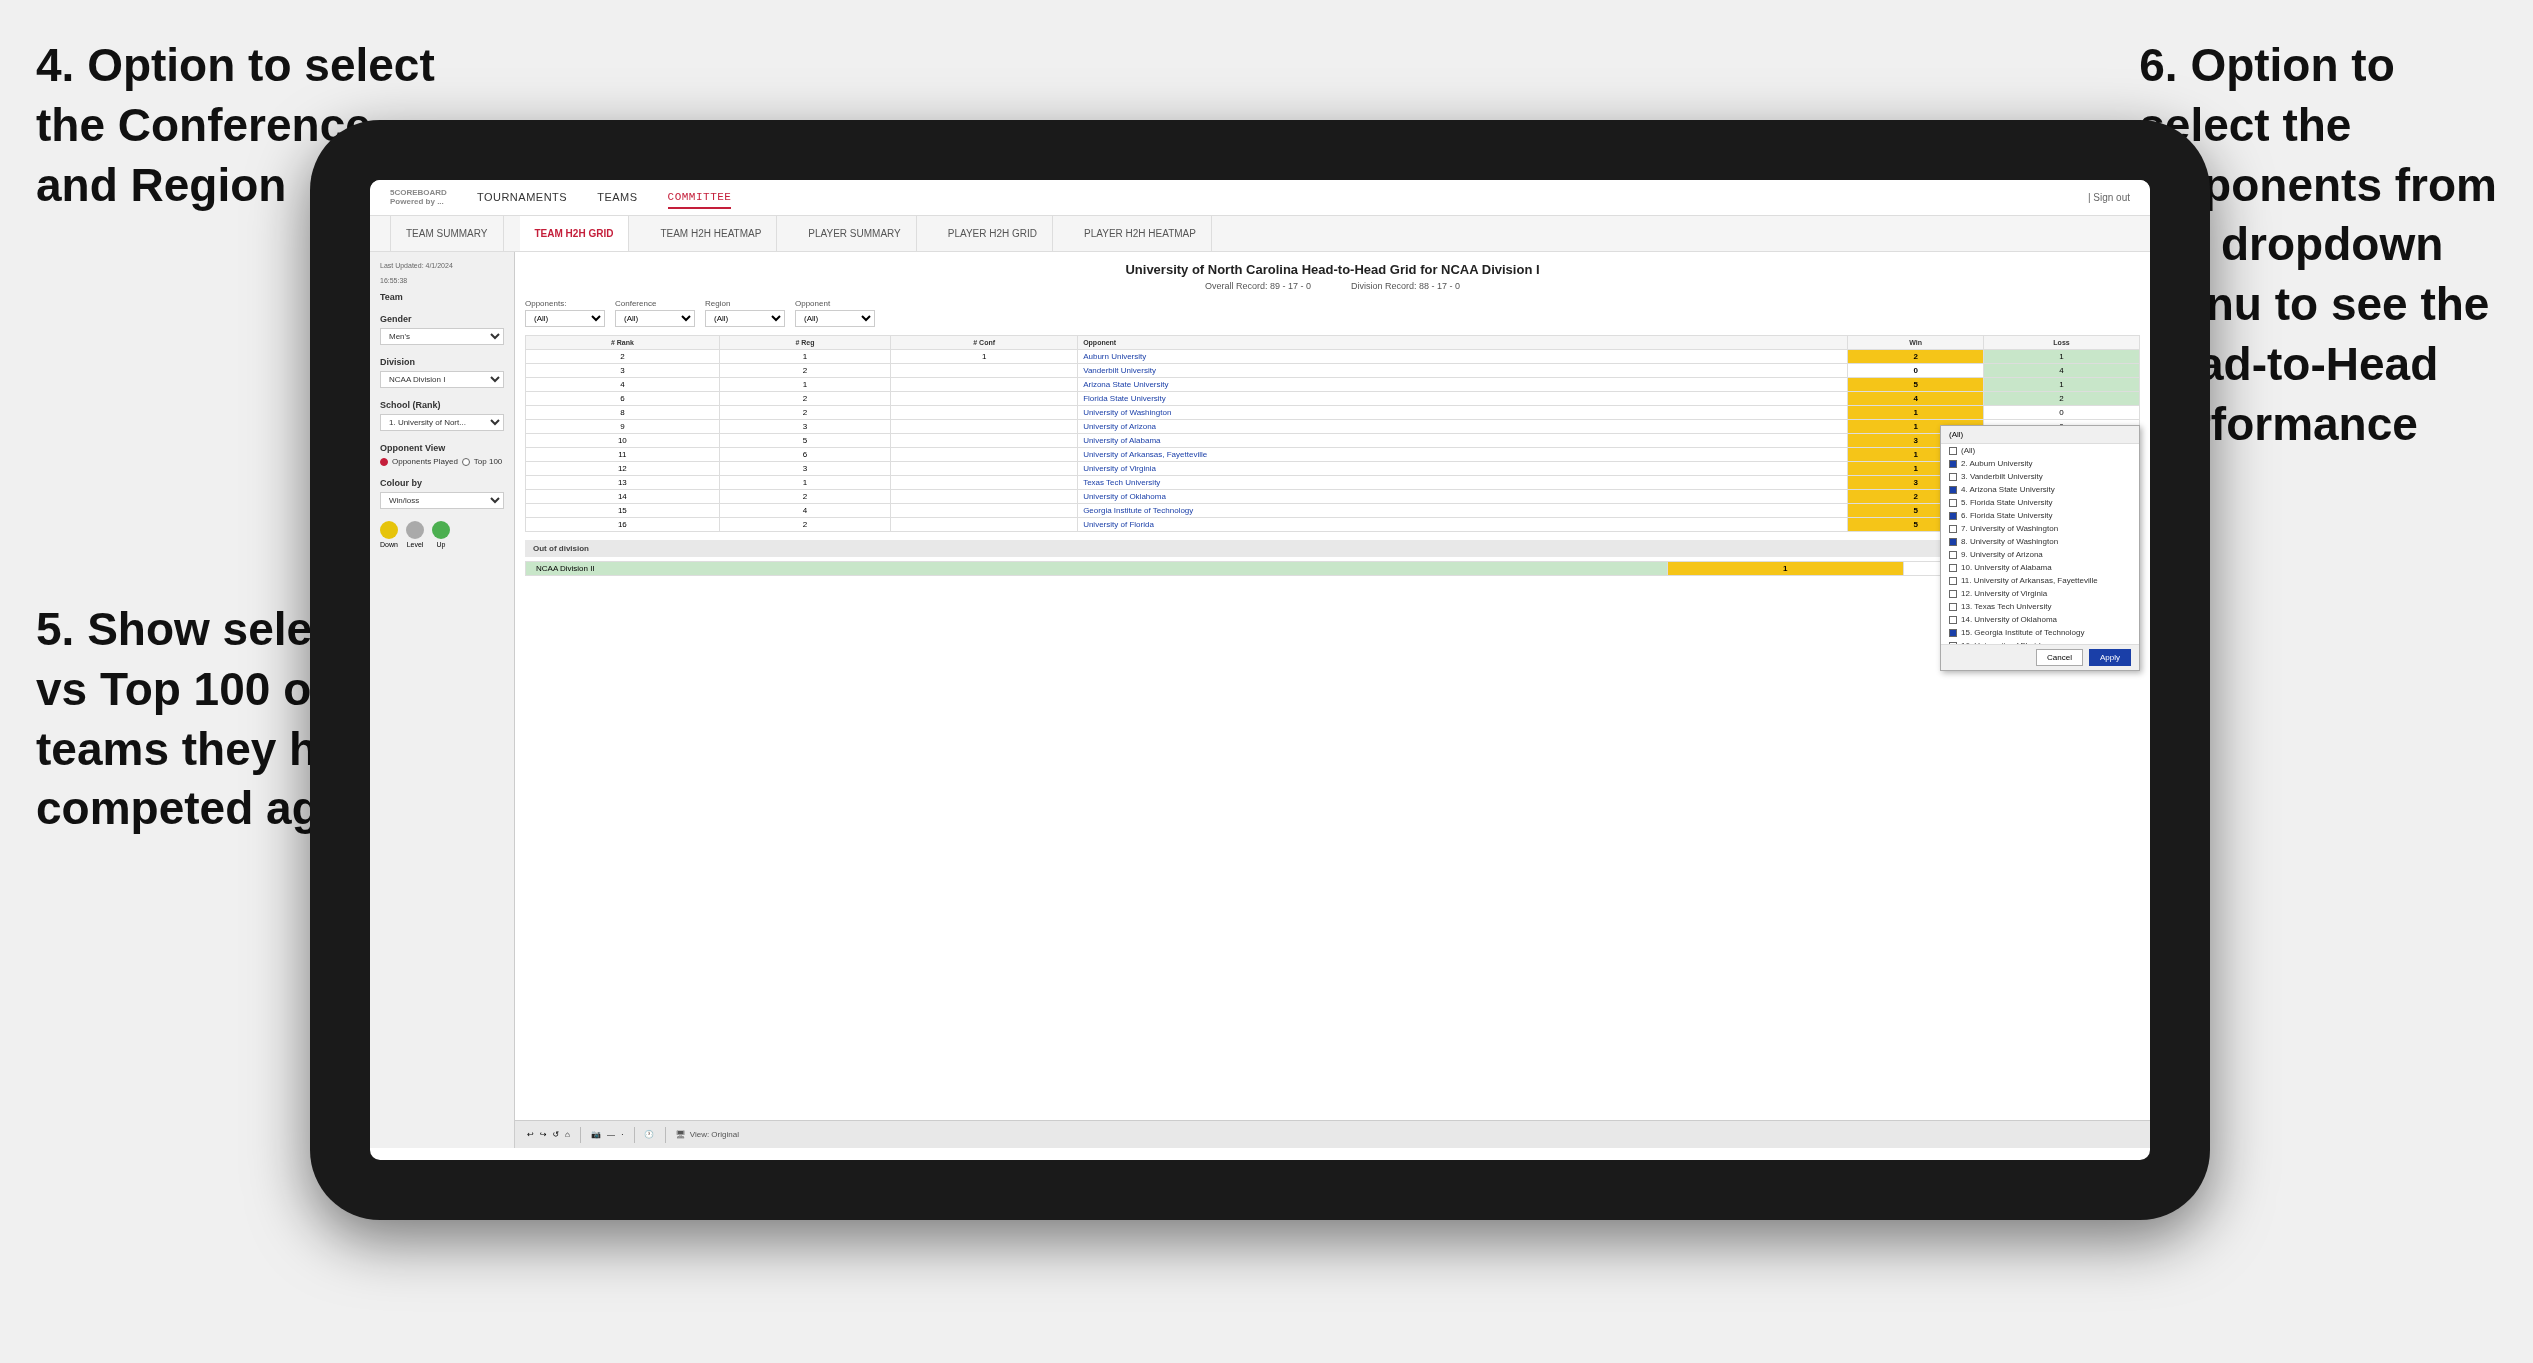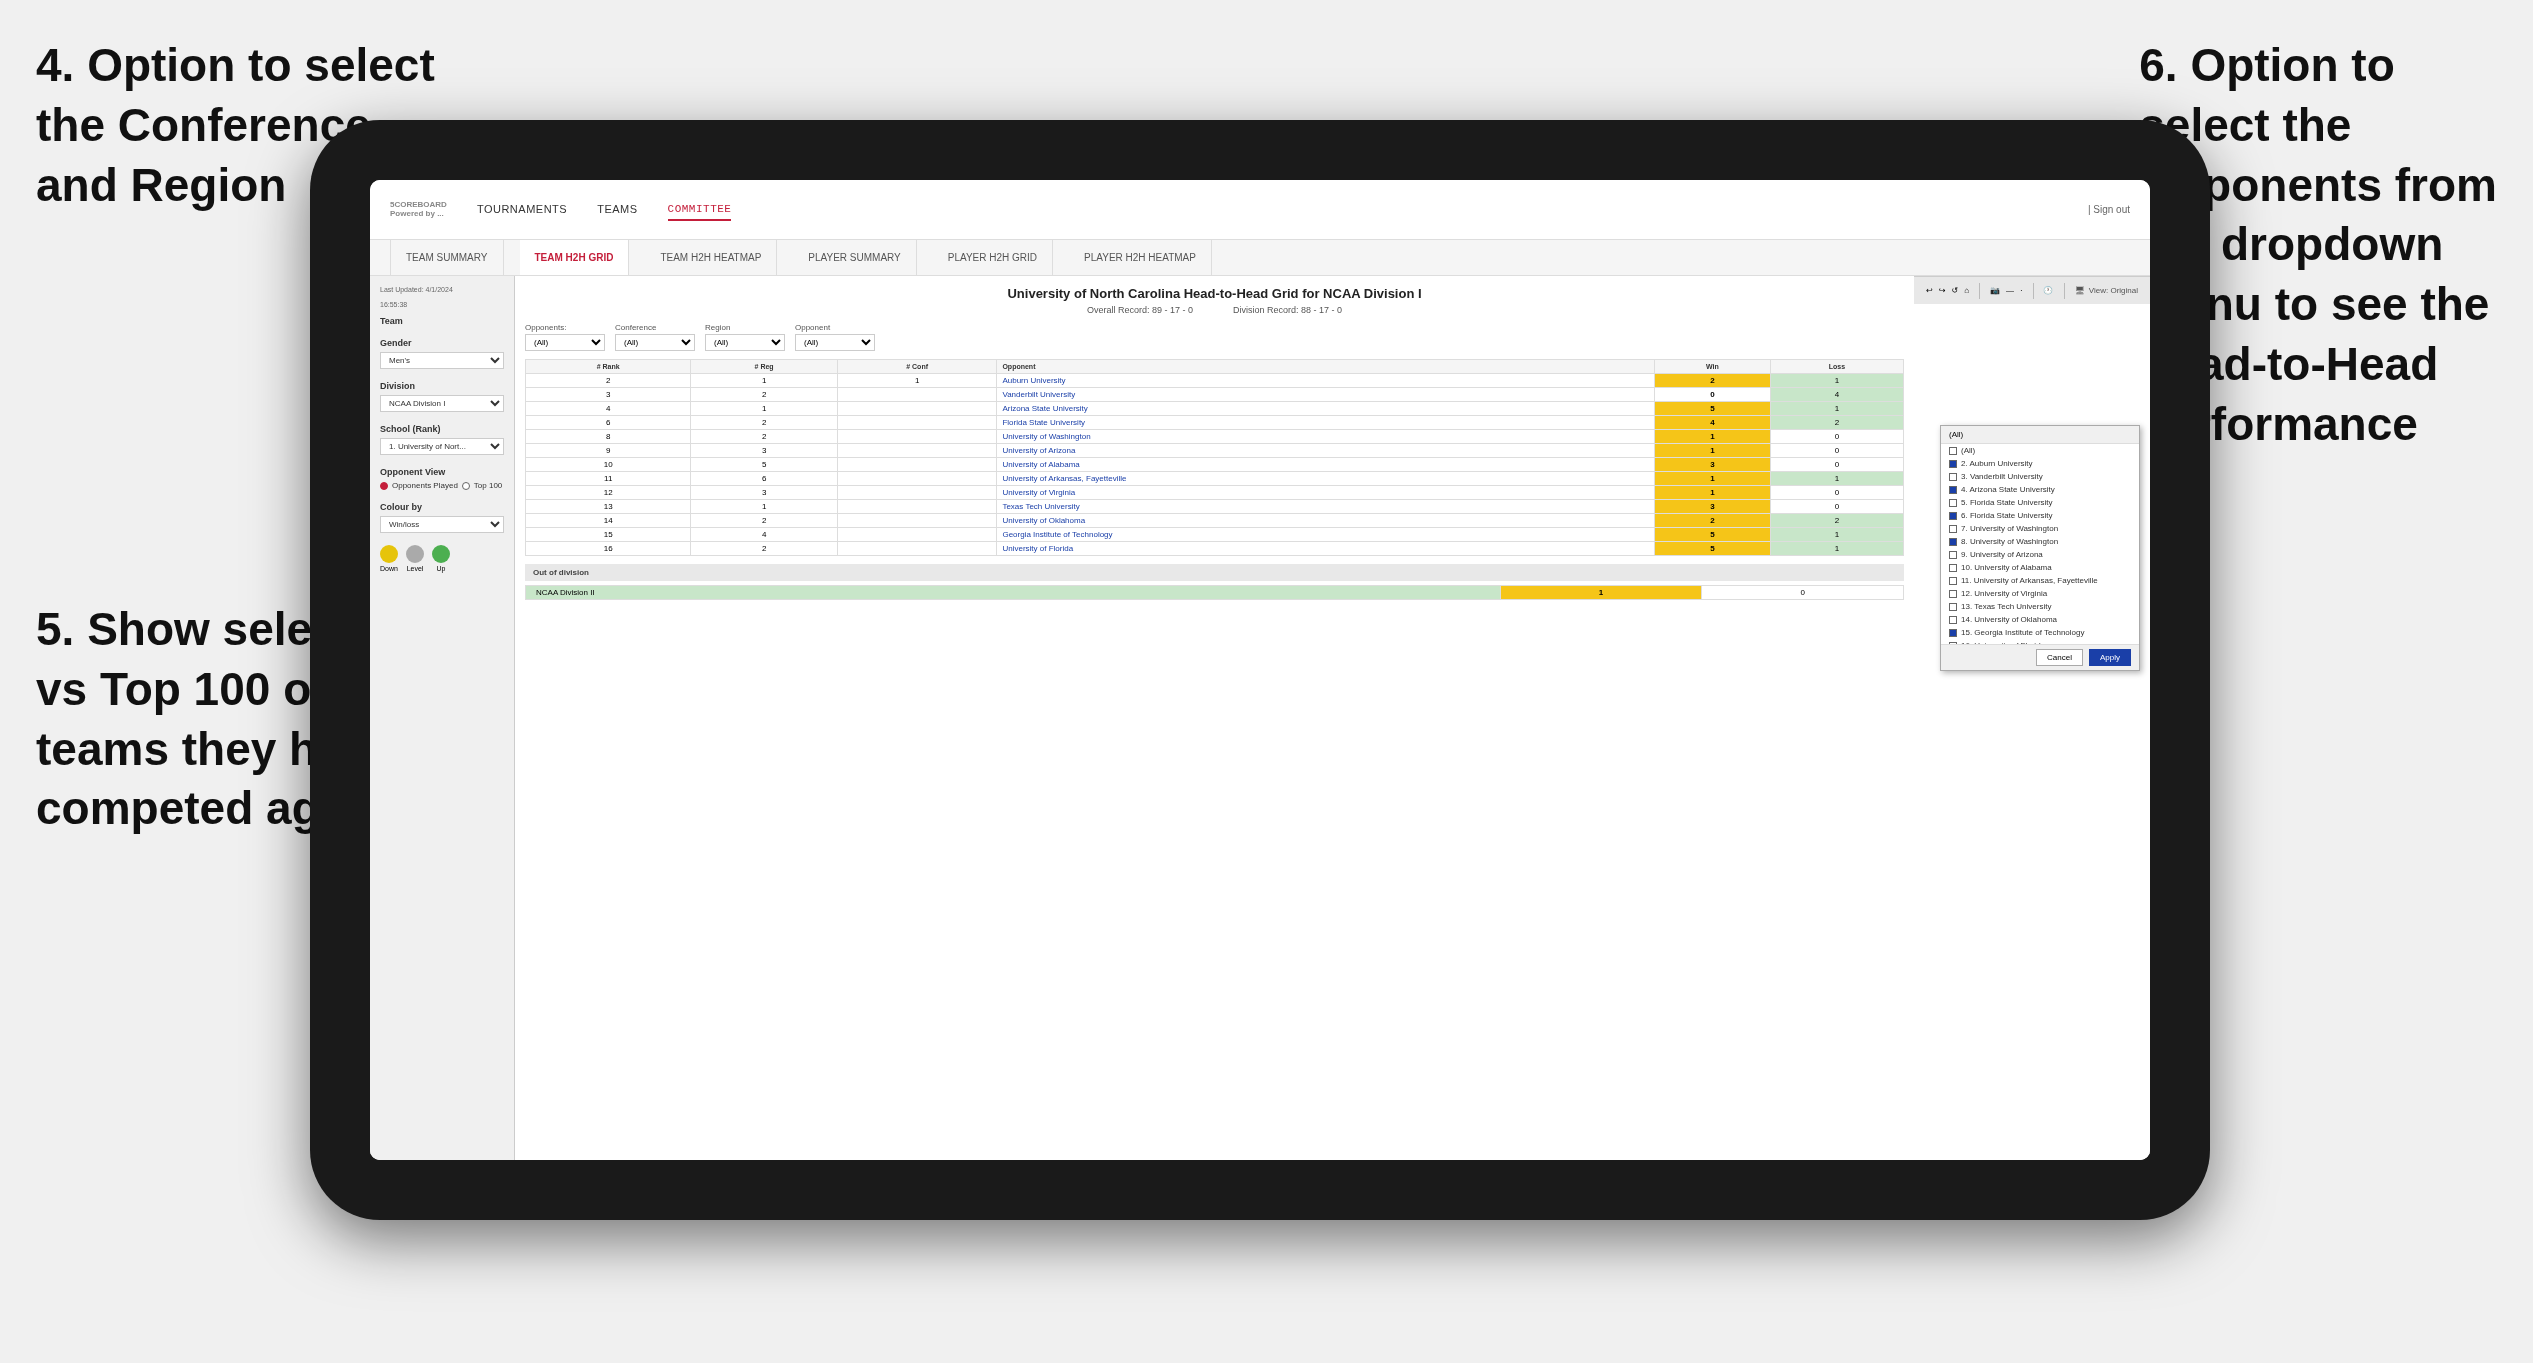--- a/index.html
+++ b/index.html
@@ -44,21 +44,21 @@
       position: relative;
     }
 
     
     .top-nav {
       background: #fff;
       border-bottom: 1px solid #ddd;
       display: flex;
       align-items: center;
       padding: 0 20px;
-      height: 60px;
+      height: 36px;
     }
     .logo {
       font-size: 14px;
       font-weight: bold;
       color: #c41e3a;
       margin-right: 30px;
       line-height: 1.1;
     }
     .logo span {
       font-size: 8px;
@@ -190,20 +190,21 @@
       align-items: center;
       justify-content: center;
       font-size: 6px;
       color: #fff;
     }
 
     
     .right-section {
       flex: 1;
       display: flex;
+      flex-direction: column;
       background: #fff;
       overflow: hidden;
     }
 
     
     .grid-area {
       flex: 1;
       padding: 10px;
       overflow: auto;
       background: #fff;

